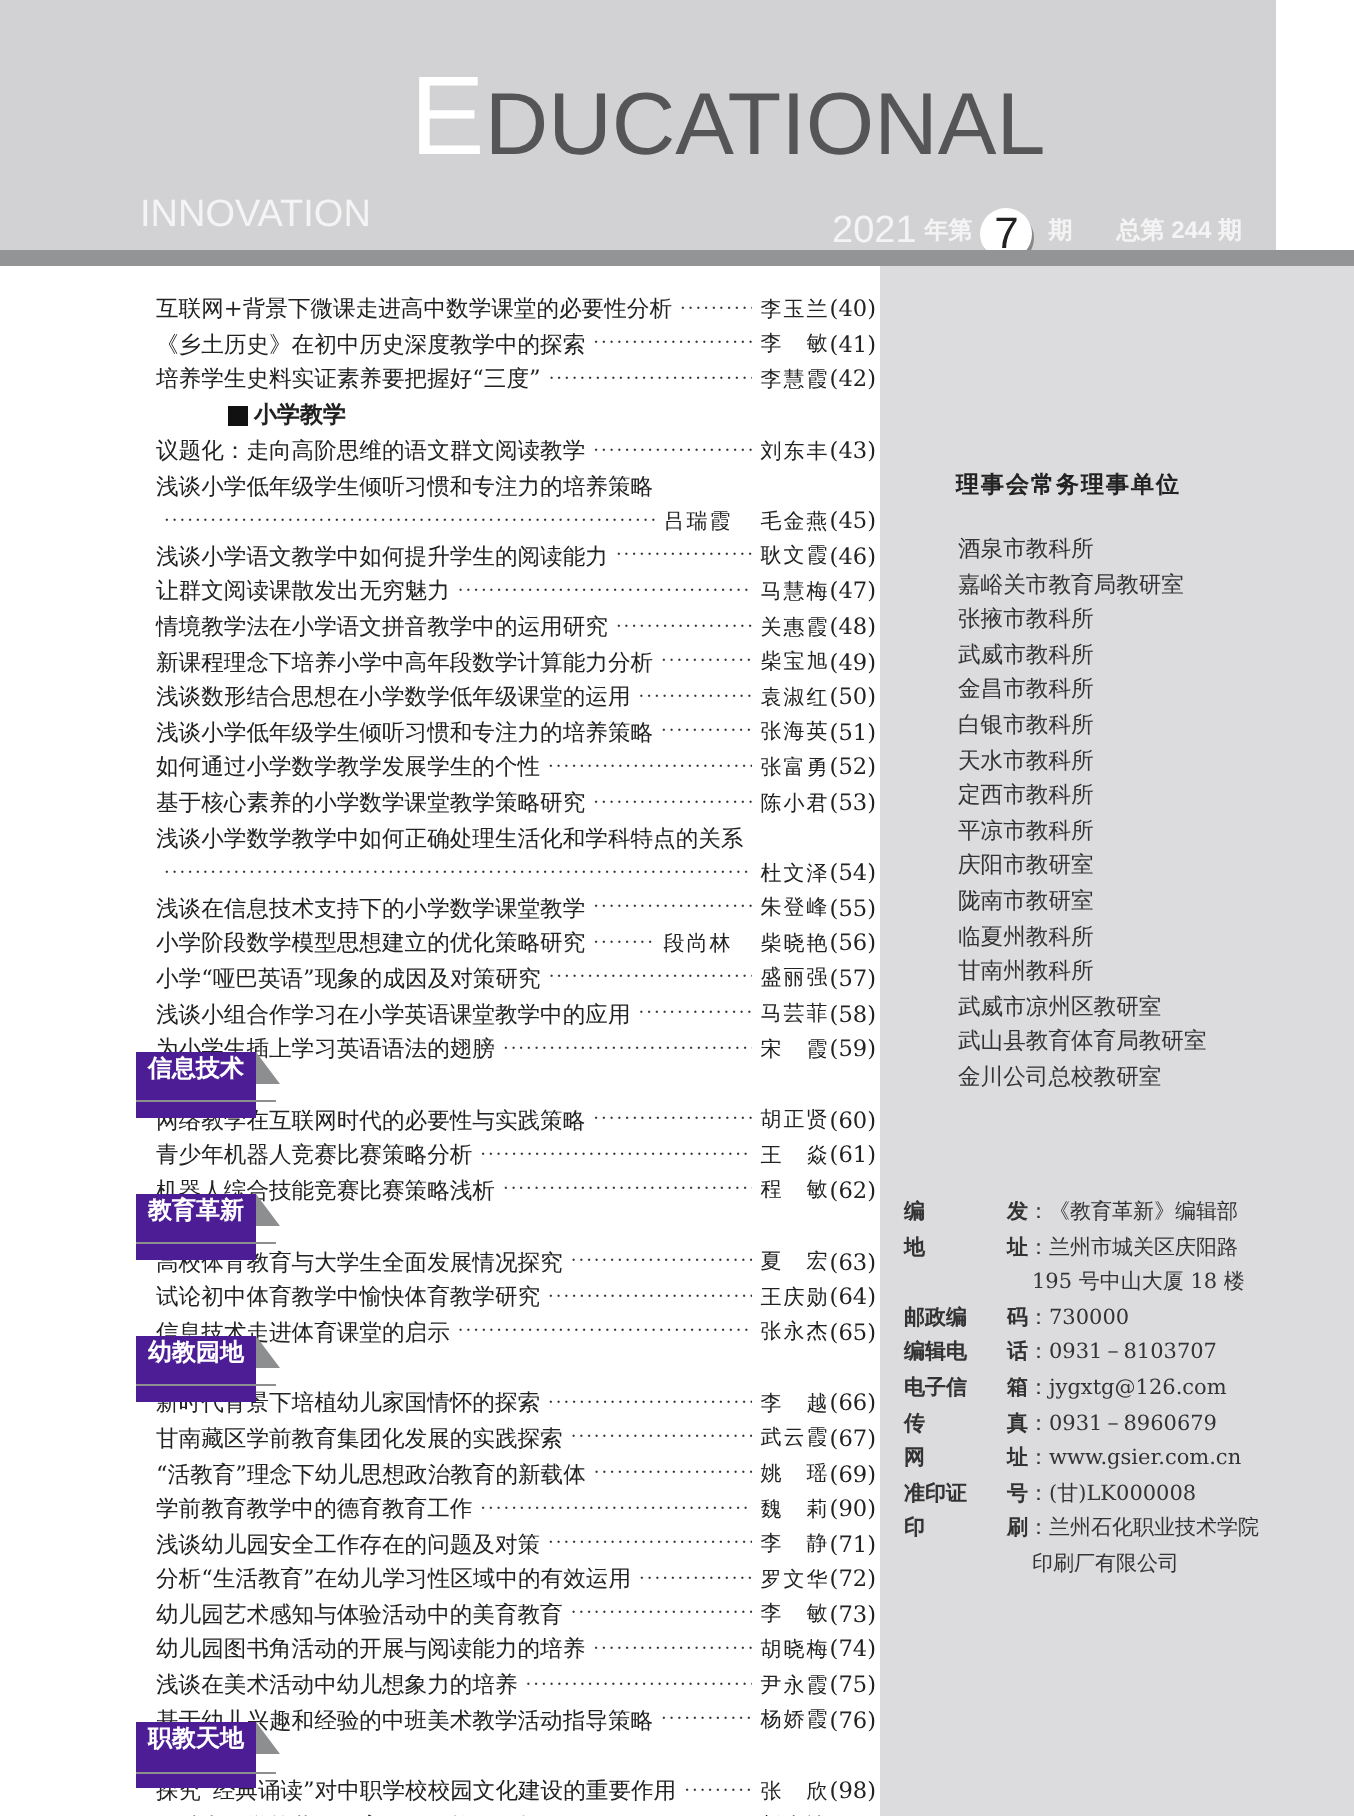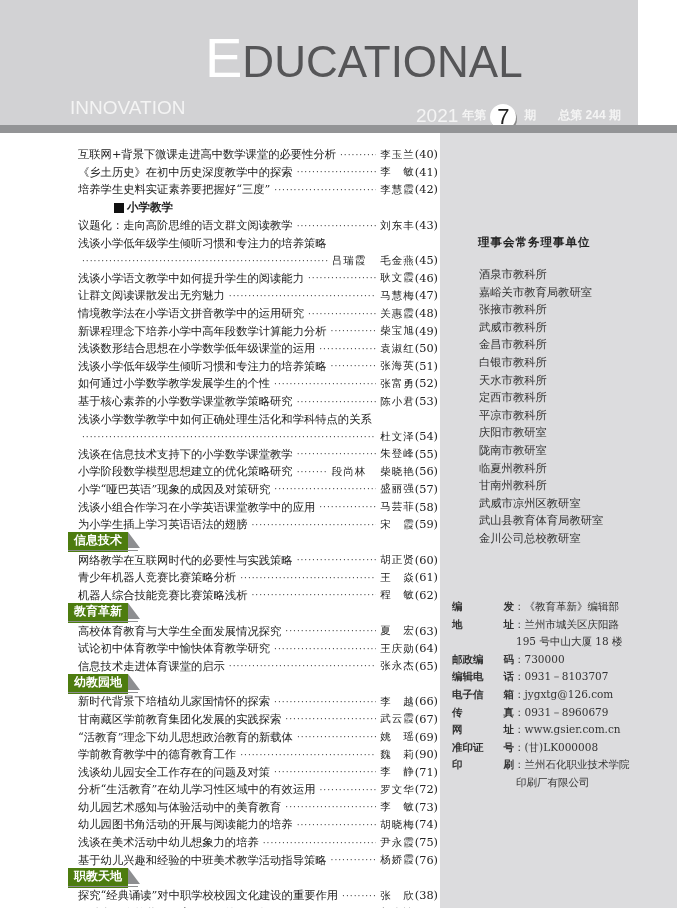--- a/index.html
+++ b/index.html
@@ -19,21 +19,21 @@
   .row{display:flex;align-items:center;height:17.6px;font-size:11.3px;white-space:nowrap;}
   .row .t{flex:0 0 auto;}
   .row .dots{flex:1 1 auto;overflow:hidden;margin:0 4px;color:#333;letter-spacing:1px;font-size:9px;}
   .row .dots::before{content:"··································································································";}
   .row .a{flex:0 0 auto;font-size:10.5px;letter-spacing:1px;}
   .row .p{flex:0 0 auto;}
   .row .coauth{margin-right:14px;font-size:10.5px;letter-spacing:1px;}
   .subhead{height:18px;font-family:"DejaVu Sans","Liberation Sans",sans-serif;font-weight:bold;font-size:11.5px;display:flex;align-items:center;padding-left:36px;}
   .subhead .sq{display:inline-block;width:10px;height:10px;background:#111;margin-right:3px;}
   .sec{height:18px;display:flex;align-items:center;margin-left:-10px;position:relative;}
-  .sec .tab{display:inline-block;background:#4d7c0f;color:#fff;font-family:"DejaVu Sans","Liberation Sans",sans-serif;font-weight:bold;font-size:12px;padding:0 6px 0 6px;height:20px;line-height:16px;position:relative;}
+  .sec .tab{display:inline-block;background:#4c1d95;color:#fff;font-family:"DejaVu Sans","Liberation Sans",sans-serif;font-weight:bold;font-size:12px;padding:0 6px 0 6px;height:33px;line-height:16px;position:relative;}
   .sec .tab::after{content:"";position:absolute;right:-12px;top:0;border-left:12px solid #8d8e90;border-top:16px solid transparent;}
   .sec .line{position:absolute;left:0;bottom:0;width:70px;height:1px;background:#8d8e90;}
   .side-title{position:absolute;left:478px;top:235px;font-family:"DejaVu Sans","Liberation Sans",sans-serif;font-size:11.5px;font-weight:bold;letter-spacing:1px;color:#222;}
   .units{position:absolute;left:479px;top:266px;font-size:11.3px;color:#333;}
   .units div{height:17.6px;line-height:17.6px;white-space:nowrap;}
   .info{position:absolute;left:452px;top:598px;font-size:10.5px;color:#333;}
   .info .line{height:17.6px;line-height:17.6px;display:flex;white-space:nowrap;}
   .info .k{font-family:"DejaVu Sans","Liberation Sans",sans-serif;font-weight:bold;width:62px;display:flex;justify-content:space-between;}
   .info .cont{padding-left:64px;}
 </style>
@@ -288,21 +288,21 @@
       <span class="p">(76)</span>
     </div>
     <div class="sec">
       <span class="tab">职教天地</span>
       <span class="line"></span>
     </div>
     <div class="row">
       <span class="t">探究“经典诵读”对中职学校校园文化建设的重要作用</span>
       <span class="dots"></span>
       <span class="a">张　欣</span>
-      <span class="p">(38)</span>
+      <span class="p">(98)</span>
     </div>
     <div class="row">
       <span class="t">县域中职学校劳动教育的发展策略探析</span>
       <span class="dots"></span>
       <span class="a">赵春涛</span>
       <span class="p">(79)</span>
     </div>
   </div>
 
 <div class="side-title">理事会常务理事单位</div>

